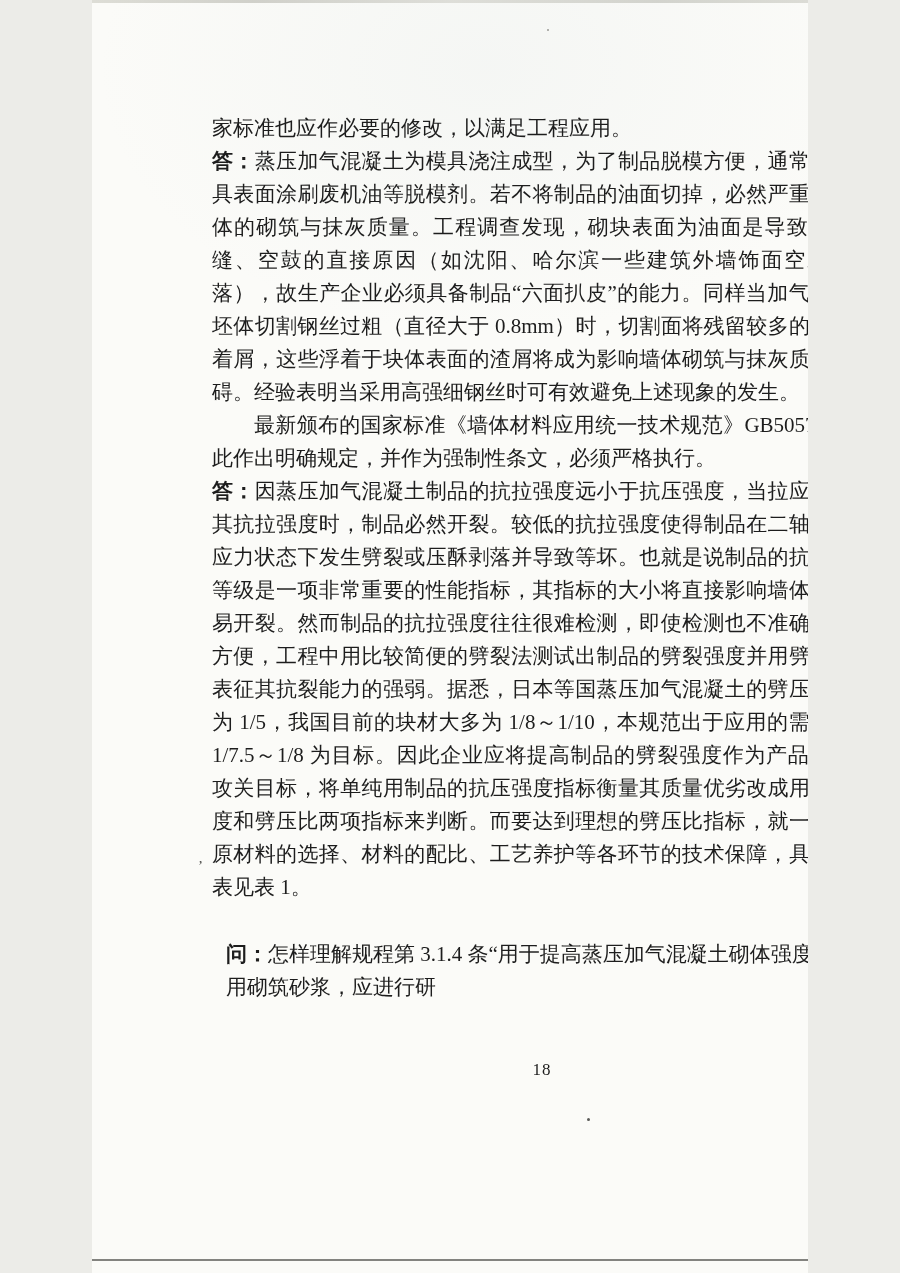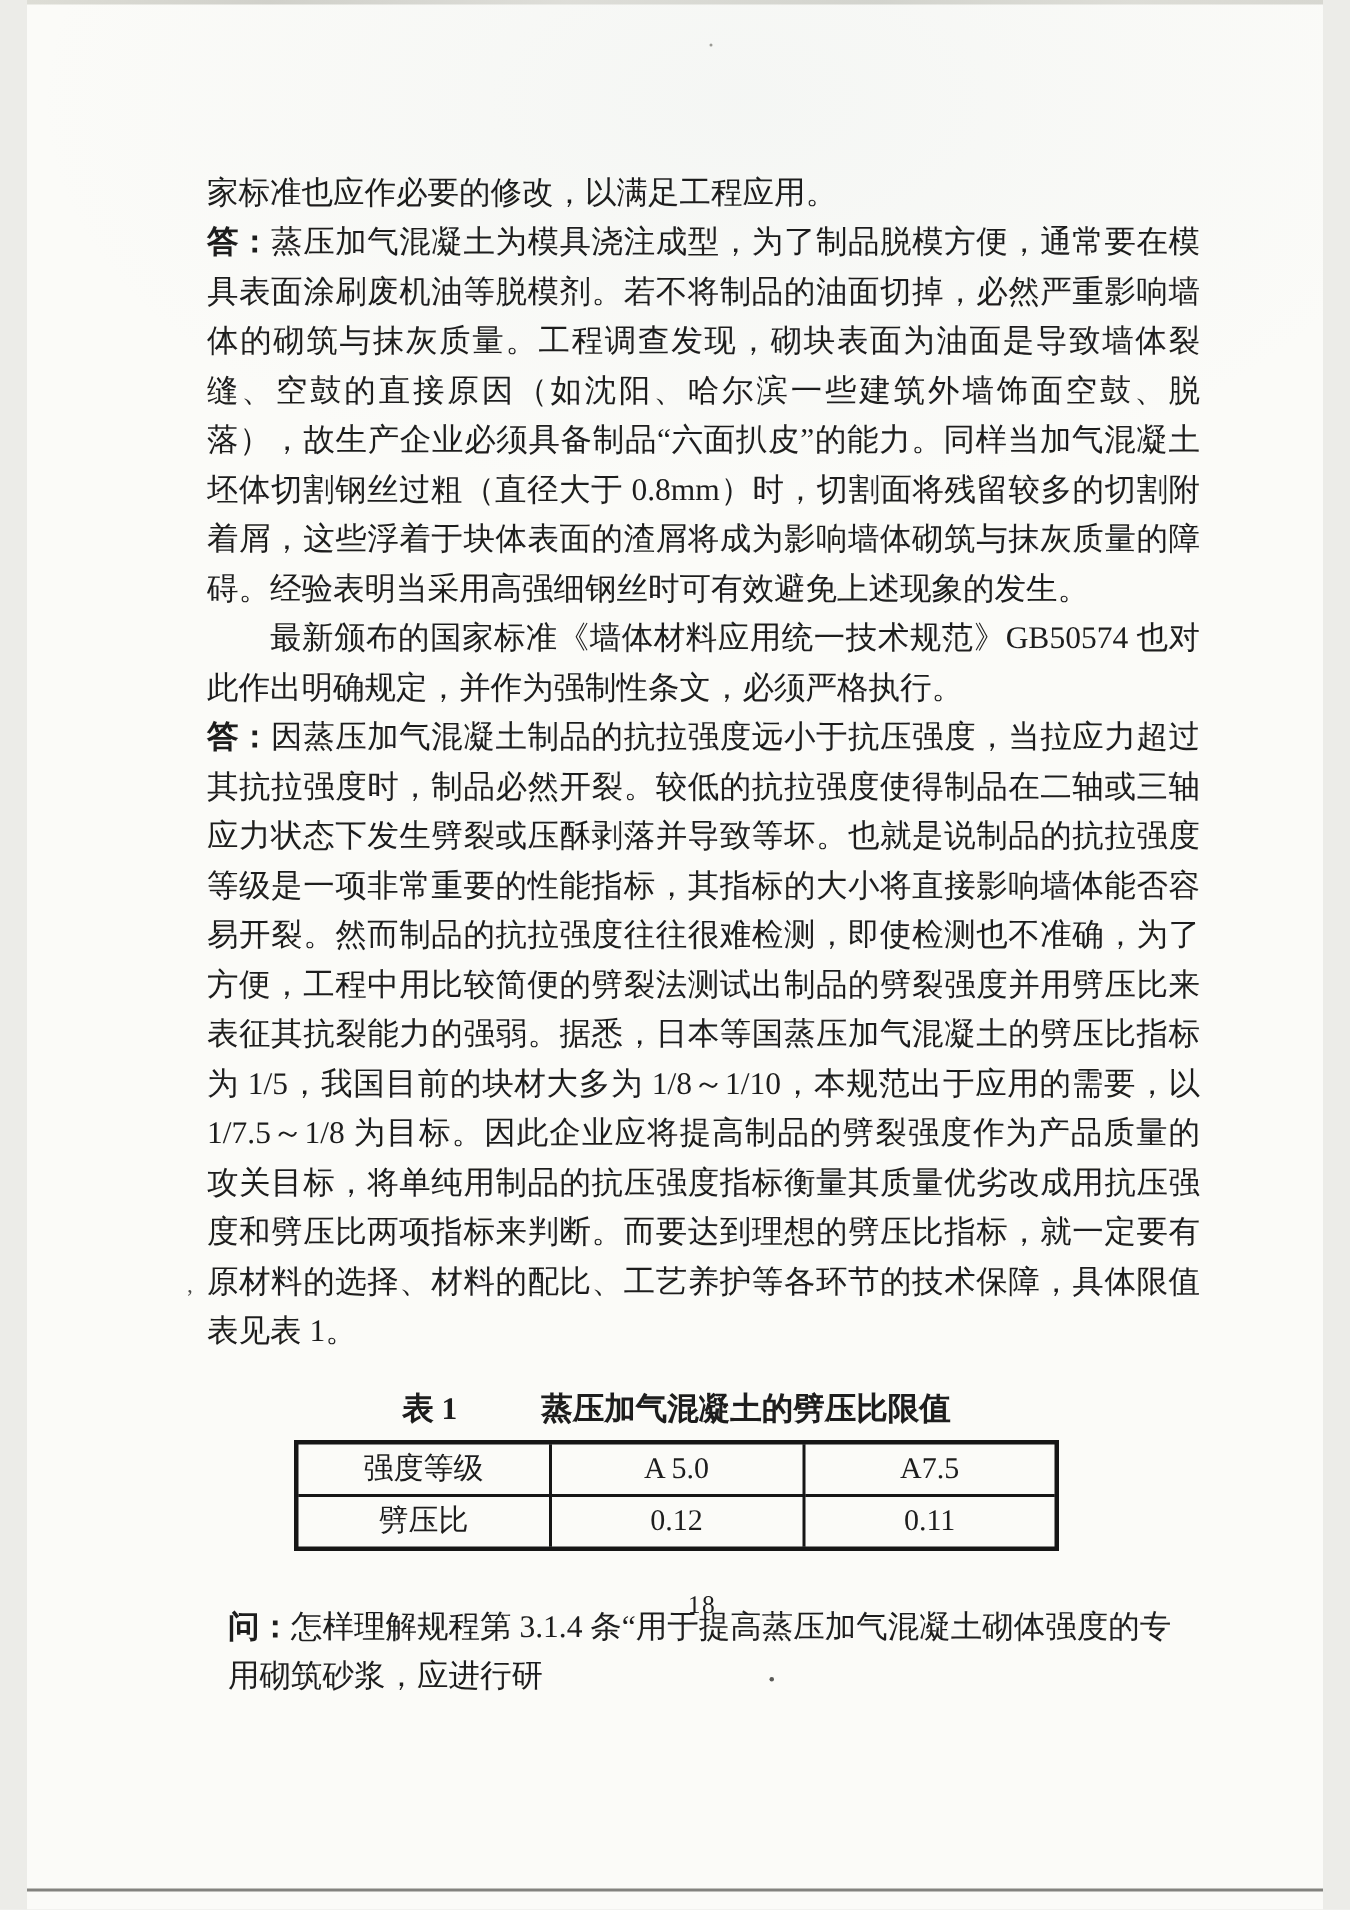--- a/index.html
+++ b/index.html
@@ -1,18 +1,18 @@
 <!DOCTYPE html>
 <html><head>
 <meta charset="utf-8">
 <style>
   html,body { margin:0; padding:0; background:#ececE8; }
   .page {
     position:relative;
-    width:864px; height:1273px;
+    width:716px; height:1273px;
     margin:0 auto;
     background:#fbfbf8;
     overflow:hidden;
     font-family:"Liberation Serif","DejaVu Serif",serif;
     color:#1d1d1d;
   }
   
   .page::before{
     content:""; position:absolute; left:0; top:0; width:100%; height:340px;
     background:radial-gradient(ellipse at 55% 20%, rgba(190,205,210,0.10), rgba(190,205,210,0) 70%);
@@ -73,40 +73,20 @@
     <p class="para"><span class="qa-label"></span><span>家标准也应作必要的修改，以满足工程应用。</span></p>
 
 
     <p class="para"><span class="qa-label">答：</span><span>蒸压加气混凝土为模具浇注成型，为了制品脱模方便，通常要在模具表面涂刷废机油等脱模剂。若不将制品的油面切掉，必然严重影响墙体的砌筑与抹灰质量。工程调查发现，砌块表面为油面是导致墙体裂缝、空鼓的直接原因（如沈阳、哈尔滨一些建筑外墙饰面空鼓、脱落），故生产企业必须具备制品“六面扒皮”的能力。同样当加气混凝土坯体切割钢丝过粗（直径大于 0.8mm）时，切割面将残留较多的切割附着屑，这些浮着于块体表面的渣屑将成为影响墙体砌筑与抹灰质量的障碍。经验表明当采用高强细钢丝时可有效避免上述现象的发生。</span></p>
 
     <p class="para indented"><span class="qa-label"></span><span>最新颁布的国家标准《墙体材料应用统一技术规范》GB50574 也对此作出明确规定，并作为强制性条文，必须严格执行。</span></p>
 
 
     <p class="para"><span class="qa-label">答：</span><span>因蒸压加气混凝土制品的抗拉强度远小于抗压强度，当拉应力超过其抗拉强度时，制品必然开裂。较低的抗拉强度使得制品在二轴或三轴应力状态下发生劈裂或压酥剥落并导致等坏。也就是说制品的抗拉强度等级是一项非常重要的性能指标，其指标的大小将直接影响墙体能否容易开裂。然而制品的抗拉强度往往很难检测，即使检测也不准确，为了方便，工程中用比较简便的劈裂法测试出制品的劈裂强度并用劈压比来表征其抗裂能力的强弱。据悉，日本等国蒸压加气混凝土的劈压比指标为 1/5，我国目前的块材大多为 1/8～1/10，本规范出于应用的需要，以 1/7.5～1/8 为目标。因此企业应将提高制品的劈裂强度作为产品质量的攻关目标，将单纯用制品的抗压强度指标衡量其质量优劣改成用抗压强度和劈压比两项指标来判断。而要达到理想的劈压比指标，就一定要有原材料的选择、材料的配比、工艺养护等各环节的技术保障，具体限值表见表 1。</span></p>
 
-    <div class="table-section">
-      <div class="table-caption">
-        <span>表 1</span>
-        <span>蒸压加气混凝土的劈压比限值</span>
-      </div>
-      <table class="limits">
-        <tbody>
-          <tr>
-            <td>强度等级</td>
-            <td>A 5.0</td>
-            <td>A7.5</td>
-          </tr>
-          <tr>
-            <td>劈压比</td>
-            <td>0.12</td>
-            <td>0.11</td>
-          </tr>
-        </tbody>
-      </table>
-    </div>
 
     <p class="para closing-question"><span class="qa-label">问：</span><span>怎样理解规程第 3.1.4 条“用于提高蒸压加气混凝土砌体强度的专用砌筑砂浆，应进行研</span></p>
 
   </div>
 
   <div class="page-number">18</div>
 
   <span class="artifact artifact-apostrophe">’</span>
   <div class="artifact artifact-dot"></div>
   <div class="artifact artifact-speck"></div>

